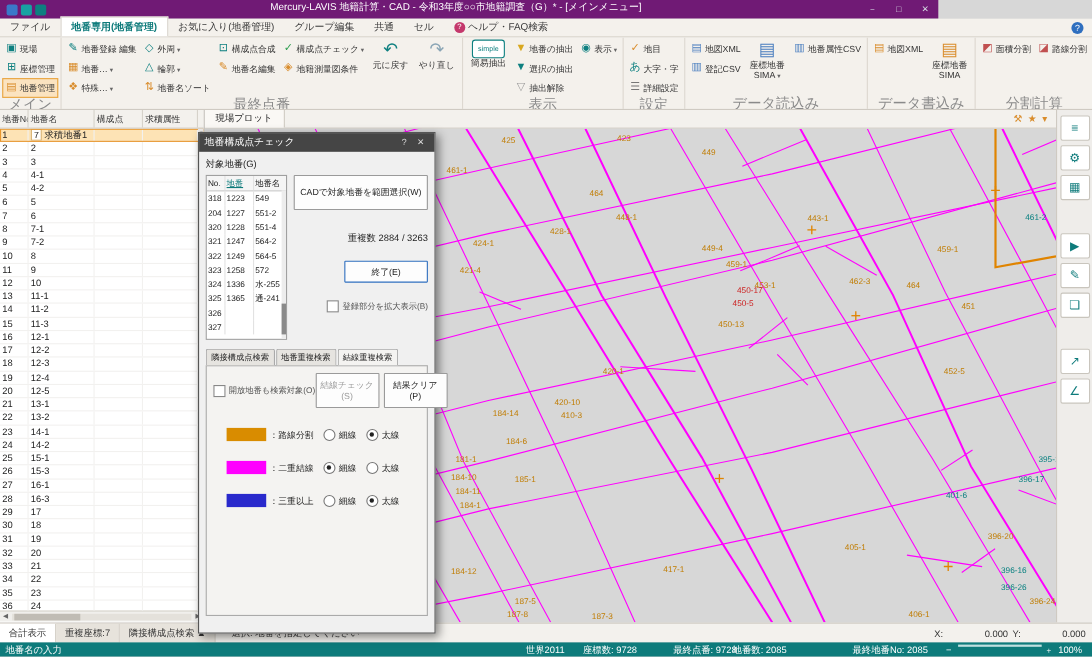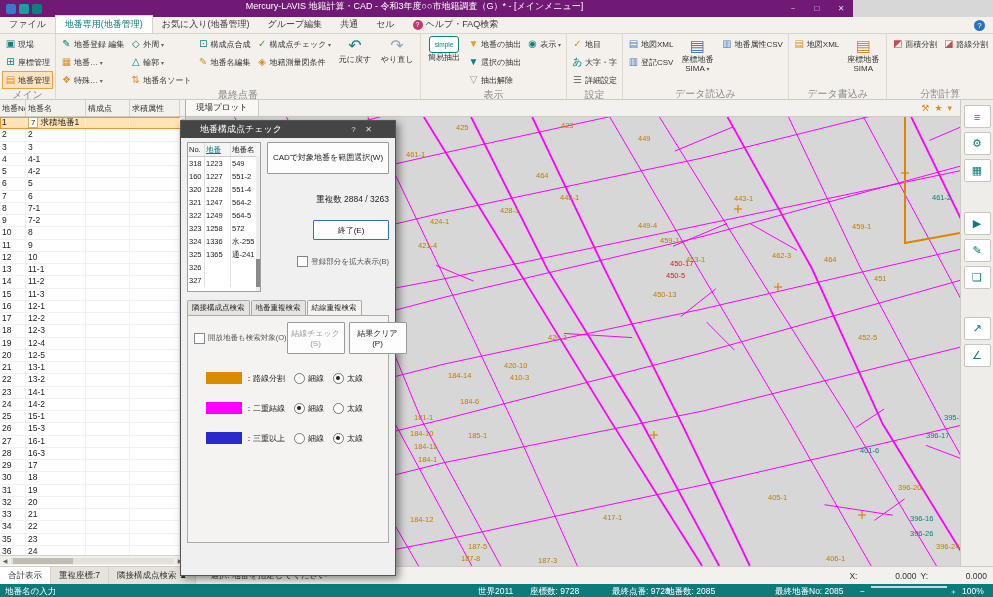--- a/index.html
+++ b/index.html
@@ -11,32 +11,32 @@
   .qat{display:flex;gap:3px;padding:0 6px;align-items:center}
   .qicon{width:10px;height:10px;border-radius:2px}
   .q1{background:#3a78c9}.q2{background:#17a2a2}.q3{background:#0e8080}
   .title-text{flex:1;text-align:center;white-space:nowrap;overflow:hidden}
   .winbtns{display:flex}
   .winbtn{width:24px;height:17px;display:flex;align-items:center;justify-content:center;font-size:8px;color:#d5dde4}
   
   .tabrow{position:absolute;top:17px;left:0;width:993px;height:17px;background:#f4f1ec;
           border-bottom:1px solid #d8d3cb;display:flex;align-items:flex-end;font-size:9px;color:#3a3a3a;box-sizing:border-box}
   .rtab{padding:2px 9px 2px;display:flex;gap:3px;align-items:center;white-space:nowrap}
-  .rtab.active{background:#fff;border:1px solid #d8d3cb;border-bottom:none;color:#0e7b7b;font-weight:normal}
+  .rtab.active{background:#fff;border:1px solid #d8d3cb;border-bottom:none;color:#0e7b7b;font-weight:bold}
   .help-ic{width:10px;height:10px;border-radius:50%;background:#c4386c;color:#fff;font-size:7px;
            display:inline-flex;align-items:center;justify-content:center}
   .tabrow-right{margin-left:auto;display:flex;align-items:center;padding:0 8px 2px}
   .help-circle{width:11px;height:11px;border-radius:50%;background:#2f6fbf;color:#fff;font-size:8px;
                display:flex;align-items:center;justify-content:center}
   
   .ribbon{position:absolute;top:34px;left:0;width:993px;height:66px;background:#f4f1ec;
           border-bottom:1px solid #cfcac2;display:flex;overflow:hidden;box-sizing:border-box}
   .rgroup{display:flex;flex-direction:column;border-right:1px solid #ddd8d0;padding:1px 2px 0;flex-shrink:0}
   .rgroup-content{flex:1;display:flex;align-items:flex-start}
-  .rgroup-label{font-size:10px;color:#8a8a8a;text-align:center;height:11px;line-height:11px;white-space:nowrap}
+  .rgroup-label{font-size:13px;color:#8a8a8a;text-align:center;height:11px;line-height:11px;white-space:nowrap}
   .rcol{display:flex;flex-direction:column}
   .rsmall{display:flex;align-items:center;gap:2px;font-size:8px;padding:1px 2px;height:14px;
           white-space:nowrap;color:#333;border:1px solid transparent}
   .rsmall.active{background:#fbe3c0;border:1px solid #e8a33d}
   .ricon{width:11px;text-align:center;font-size:10px;line-height:10px;flex-shrink:0}
   .ricon.big{width:100%;font-size:16px;line-height:19px}
   .rbig{display:flex;flex-direction:column;align-items:center;font-size:8px;padding:1px 2px;
         color:#333;text-align:center;width:38px}
   .rbig-label{line-height:1.15}
   .dd::after{content:" ▾";font-size:6px;color:#666}
@@ -93,21 +93,21 @@
   .bbar{position:absolute;left:0;top:584px;width:993px;height:13px;background:#0e7b7b;color:#fff;font-size:8.5px}
   .bbar span{position:absolute;top:1.5px;white-space:nowrap}
   .b-left{left:5px}.b-datum{left:478px}.b-coord{left:530px}.b-lastpt{left:612px}
   .b-parcel{left:666px}.b-lastno{left:775px}
   .b-minus{left:860px}.b-plus{left:950px}.b-zoom{left:962px}
   .b-minus::before{content:"−"}.b-plus::before{content:"＋";font-size:7px}
   .slider-track{position:absolute;left:871px;top:6px;width:76px;height:2px;background:#bfe0e0}
   
   .dialog{position:absolute;left:180px;top:120px;width:216px;height:456px;background:#f0f0f0;
           border:1px solid #555;box-shadow:3px 3px 8px rgba(0,0,0,.45);z-index:9;box-sizing:border-box}
-  .dlg-title{height:17px;background:#454545;color:#fff;font-size:9px;display:flex;align-items:center;padding:0 19px}
+  .dlg-title{height:17px;background:#454545;color:#fff;font-size:9px;display:flex;align-items:center;padding:0 5px}
   .dlg-title-text{flex:1}
   .dlg-tbtn{width:15px;text-align:center;font-size:8px;color:#ddd}
   .dlg-body{padding:4px 6px;font-size:8.5px;color:#222}
   .dlg-label{margin:2px 0 3px}
   .dlg-row{display:flex;gap:6px}
   .dlg-list{width:74px;background:#fff;border:1px solid #a0a0a0;height:150px;position:relative;
             font-size:7.5px;box-sizing:border-box;overflow:hidden}
   .dl-head{display:flex;border-bottom:1px solid #ccc;background:#f5f5f5;height:13px;line-height:13px}
   .dl-head .dl-c2{color:#0e7b7b;text-decoration:underline}
   .dl-c1{width:17px;padding-left:1px;border-right:1px solid #e2e2e2;box-sizing:border-box;overflow:hidden}
@@ -730,35 +730,36 @@
     <div class="rtb-btn" style="margin-top: 4px;">∠</div>
   </div>
 
 <div class="dialog">
   <div class="dlg-title">
     <span class="dlg-title-text">地番構成点チェック</span>
     <span class="dlg-tbtn">?</span>
     <span class="dlg-tbtn">✕</span>
   </div>
   <div class="dlg-body">
+    <div class="dlg-label">対象地番(G)</div>
     <div class="dlg-row">
       <div class="dlg-list">
         <div class="dl-head" id="dl-head">
             <span class="dl-c1">No.</span>
             <span class="dl-c2">地番No</span>
             <span class="dl-c3">地番名</span>
           </div>
         <div id="dl-rows">
             <div class="dl-row">
               <span class="dl-c1">318</span>
               <span class="dl-c2">1223</span>
               <span class="dl-c3">549</span>
             </div>
             <div class="dl-row">
-              <span class="dl-c1">160</span>
+              <span class="dl-c1">204</span>
               <span class="dl-c2">1227</span>
               <span class="dl-c3">551-2</span>
             </div>
             <div class="dl-row">
               <span class="dl-c1">320</span>
               <span class="dl-c2">1228</span>
               <span class="dl-c3">551-4</span>
             </div>
             <div class="dl-row">
               <span class="dl-c1">321</span>

